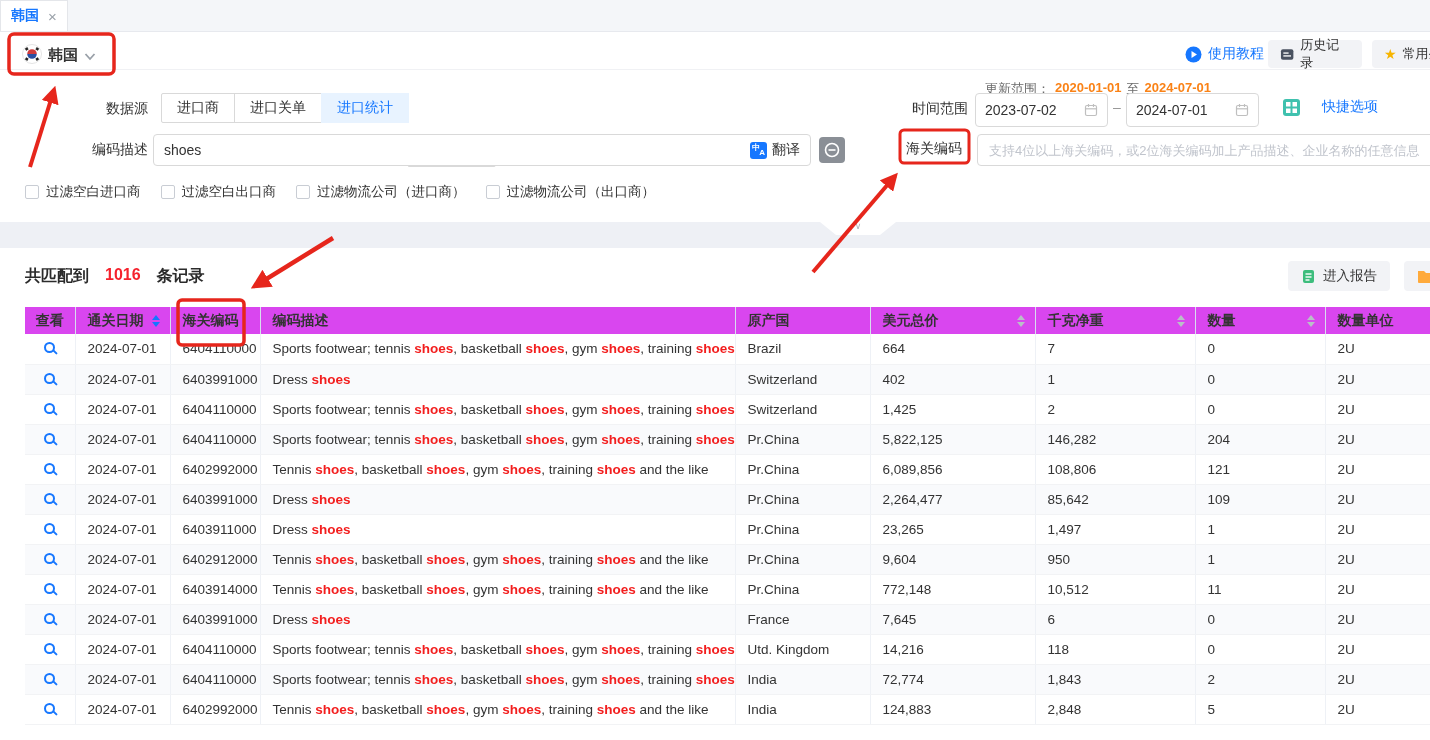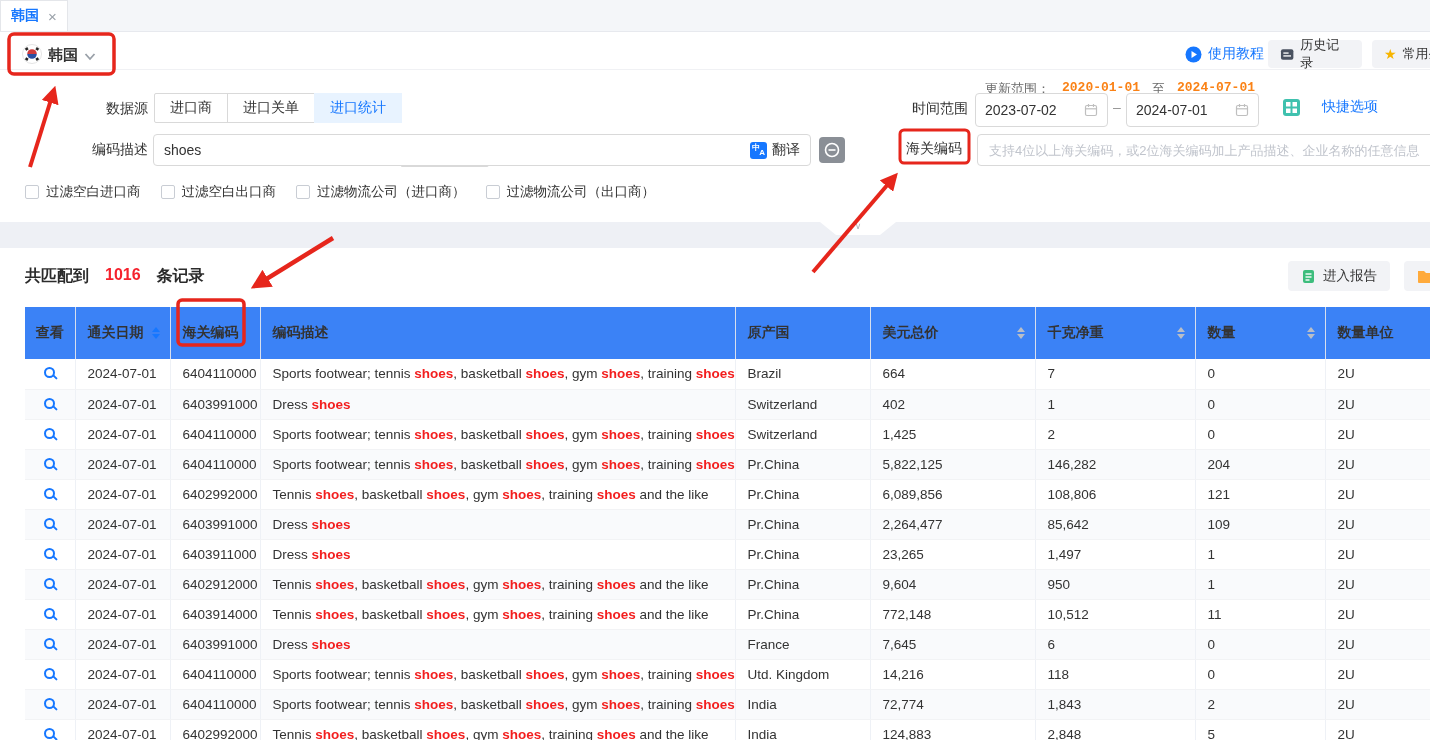--- a/index.html
+++ b/index.html
@@ -27,25 +27,25 @@
   .hbtn.history { left:1268px; width:94px; }
   .hbtn.fav { left:1372px; width:110px; }
   .star { color:#f7b500; font-size:14px; }
   .star::before { content:"★"; }
 
   
   .flabel { position:absolute; font-size:14px; color:#333; text-align:right; }
   .ds-label { left:60px; width:88px; top:100px; }
   .ds-group { position:absolute; left:150px; top:93px; height:30px; display:flex; }
   .ds-btn { height:30px; display:flex; align-items:center; padding:0 15px; font-size:14px; color:#333; background:#fff; border:1px solid #d9d9d9; margin-left:-1px; cursor:pointer; white-space:nowrap; }
-  .ds-btn:first-child { margin-left:4px; border-radius:2px 0 0 2px; }
+  .ds-btn:first-child { margin-left:11px; border-radius:2px 0 0 2px; }
   .ds-btn:last-child { border-radius:0 2px 2px 0;margin-top:44px; }
   .ds-btn.sel { background:#e8f3ff; color:#1677ff; border-color:transparent; }
 
-  .upd { position:absolute; left:985px; top:80px; display:flex; gap:12px; font-size:13px; color:#6b6b6b;font-family:Liberation Mono, monospace; }
+  .upd { position:absolute; left:985px; top:80px; display:flex; gap:5px; font-size:13px; color:#6b6b6b; }
   .upd b { color:#fa8216; }
 
   .tr-label { left:880px; width:88px; top:100px; }
   .date-input { position:absolute; top:93px; width:133px; height:30px; border:1px solid #d9d9d9; border-radius:4px; background:#fff; display:flex; align-items:center; justify-content:space-between; padding:16px 9px; font-size:14px; color:#333; cursor:pointer; }
   .date-sep { position:absolute; left:1113px; top:99px; color:#999; font-size:14px; }
   .quick { position:absolute; left:1283px; top:98px; display:flex; align-items:center; gap:22px; color:#1677ff; font-size:14px; cursor:pointer; }
   .quick-ic { width:17px; height:17px; border-radius:3px; background:#3fc1ae; display:flex; align-items:center; justify-content:center; }
 
   .desc-label { left:60px; width:88px; top:141px; }
   .desc-wrap { position:absolute; left:153px; top:134px; width:658px; height:32px; border:1px solid #d9d9d9; border-radius:4px; background:#fff; display:flex; align-items:center; }
@@ -74,21 +74,21 @@
   .summary { position:absolute; left:25px; top:266px; display:flex; gap:16px; font-size:16px; font-weight:bold; color:#2b2b2b; }
   .summary b { color:#f5222d; }
   .rbtn { position:absolute; top:261px; height:30px; background:#f2f3f6; border-radius:4px; display:flex; align-items:center; gap:7px; padding:0 13px; font-size:13.5px; color:#333; cursor:pointer; }
   .rbtn.report { left:1288px; }
   .rbtn.export { left:1404px; width:80px; }
 
   
   .tbl { position:absolute; left:25px; top:307px; width:1420px; border-collapse:collapse; table-layout:fixed; }
   col.c0{width:50px} col.c1{width:95px} col.c2{width:90px} col.c3{width:475px} col.c4{width:135px}
   col.c5{width:165px} col.c6{width:160px} col.c7{width:130px} col.c8{width:120px}
-  .tbl th { height:52px; background:#3b82f6; border-right:1px solid #d7dfee; font-size:14px; color:#333; font-weight:bold; text-align:left; }
+  .tbl th { height:27px; background:#d946ef; border-right:1px solid #d7dfee; font-size:14px; color:#333; font-weight:bold; text-align:left; }
   .tbl th .th-in { display:flex; align-items:center; justify-content:space-between; padding:0 10px 0 12px; }
   .tbl th.center .th-in { justify-content:center; padding:0; }
   .tbl td { height:30px; border-right:1px solid #eef1f6; border-bottom:1px solid #f2f3f5; font-size:13.5px; color:#333; padding:0 6px 0 12px; white-space:nowrap; overflow:hidden; }
   .tbl tr.even td { background:#f9fafc; }
   .tbl td.center { text-align:center; padding:0; }
   .hl { color:#f31e1e; font-weight:bold; }
 
   .sort { display:flex; flex-direction:column; gap:2px; align-items:center; }
   .car-up { width:0; height:0; border-left:4px solid transparent; border-right:4px solid transparent; border-bottom:5px solid #b9bec7; }
   .car-dn { width:0; height:0; border-left:4px solid transparent; border-right:4px solid transparent; border-top:5px solid #b9bec7; }

